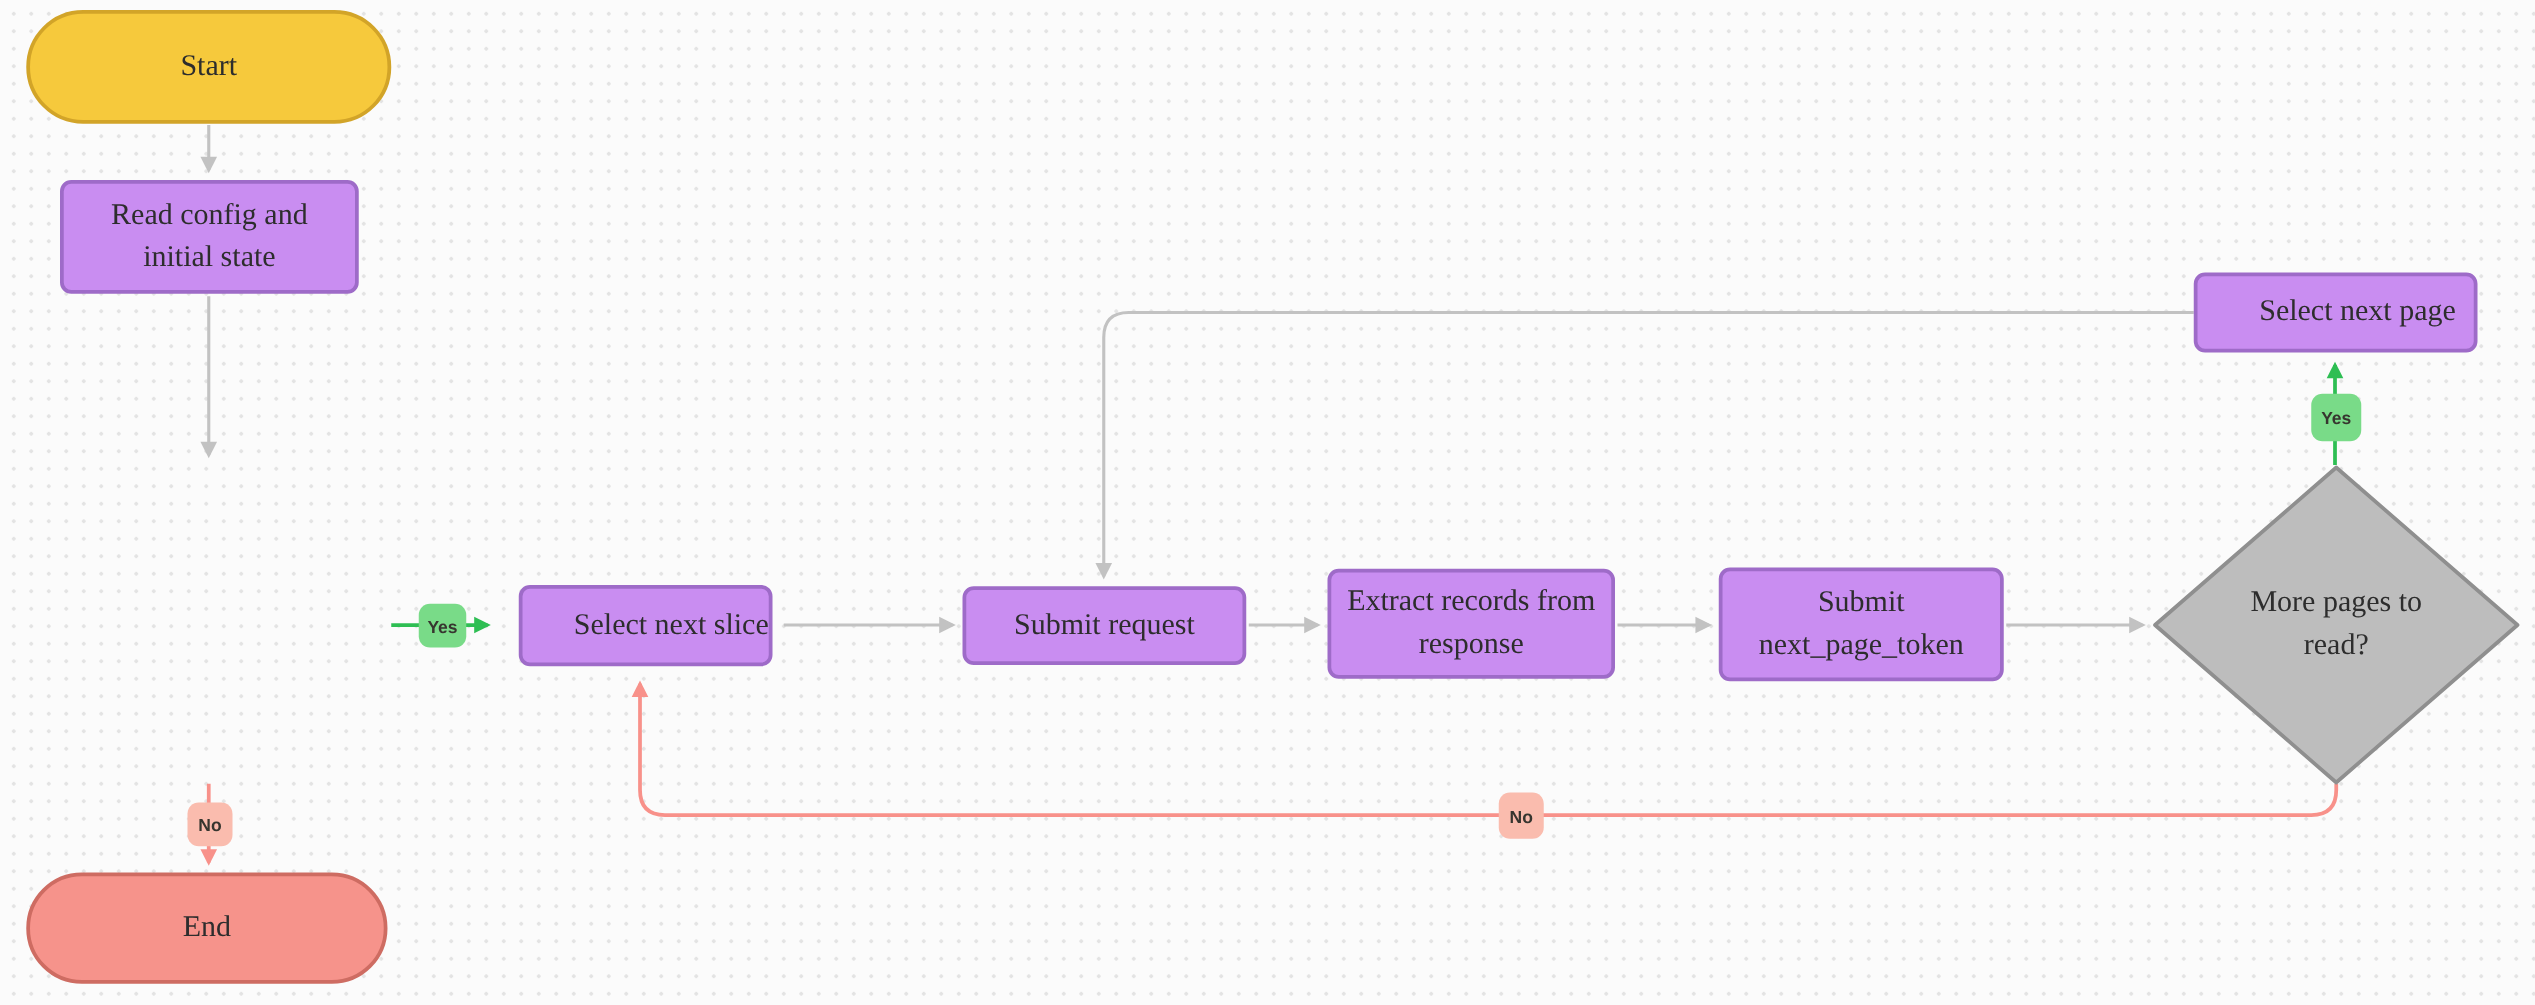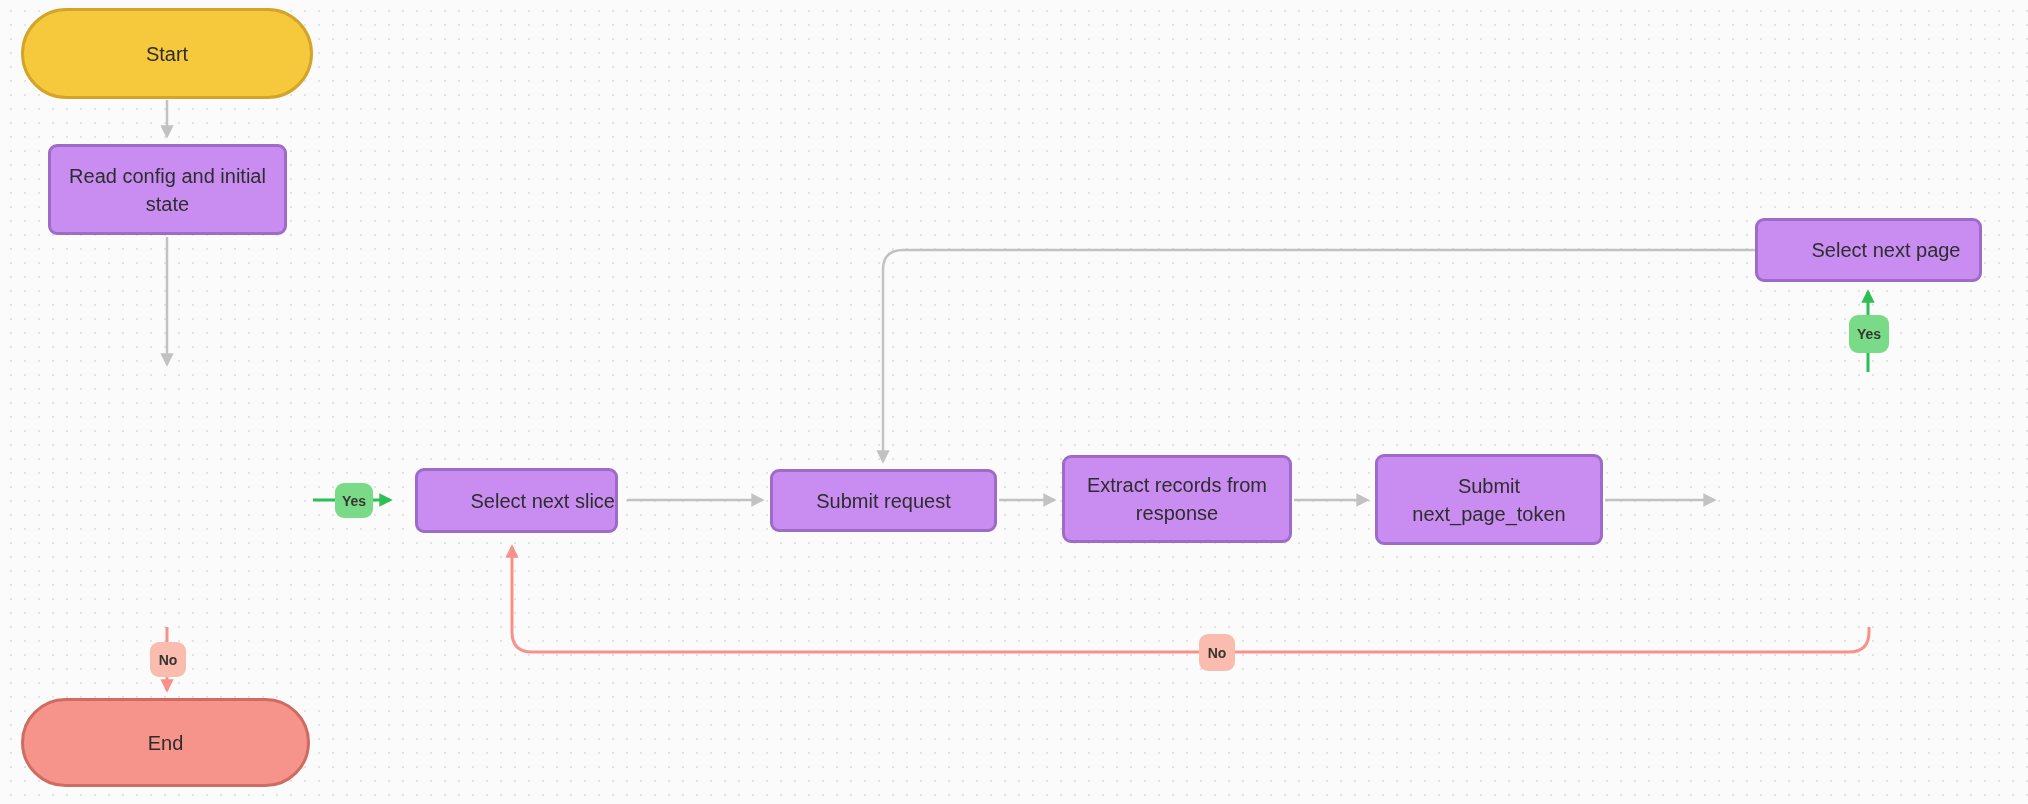--- a/index.html
+++ b/index.html
@@ -18,23 +18,24 @@
   }
   #edge-layer {
     position: absolute; left: 0; top: 0;
     width: 2028px; height: 804px;
   }
   .node {
     position: absolute;
     display: flex; align-items: center; justify-content: center;
     text-align: center;
     color: #2D2D2D;
-    font-size: 20px;
+    font-size: 24px;
     line-height: 1.4;
     box-sizing: border-box;
+    font-family: Liberation Serif, serif;
   }
   .process {
     background: #C98DF1;
     border: 3px solid #9E6BC8;
     border-radius: 9px;
   }
   .terminal-start {
     background: #F6C93C;
     border: 3px solid #D2A428;
     border-radius: 46px;
@@ -120,20 +121,26 @@
   </div>
 
   <div class="node process" style="left:1062px; top:455px; width:230px; height:88px;">
     <span class="node-label" style="width:200px;">Extract records from response</span>
   </div>
 
   <div class="node process" style="left:1375px; top:454px; width:228px; height:91px;">
     <span class="node-label" style="width:180px; overflow-wrap:break-word;">Submit next_page_token</span>
   </div>
 
+  <div class="node decision" style="left:1721px; top:371px; width:296px; height:258px;">
+    <svg width="296" height="258" viewBox="0 0 296 258">
+      <polygon points="148,3 293,129 148,255 3,129" fill="#BDBDBD" stroke="#8F8F8F" stroke-width="3" stroke-linejoin="round"></polygon>
+    </svg>
+    <span class="node-label" style="width:170px;">More pages to read?</span>
+  </div>
 
   <div class="node process" style="left:1755px; top:218px; width:227px; height:64px;padding-left:35px;">
     <span class="node-label">Select next page</span>
   </div>
 
   <div class="node terminal-end" style="left:21px; top:698px; width:289px; height:89px;text-align:right;">
     <span class="node-label">End</span>
   </div>
 
   <div class="badge badge-yes" style="left:335px; top:483px; width:38px; height:35px;">

